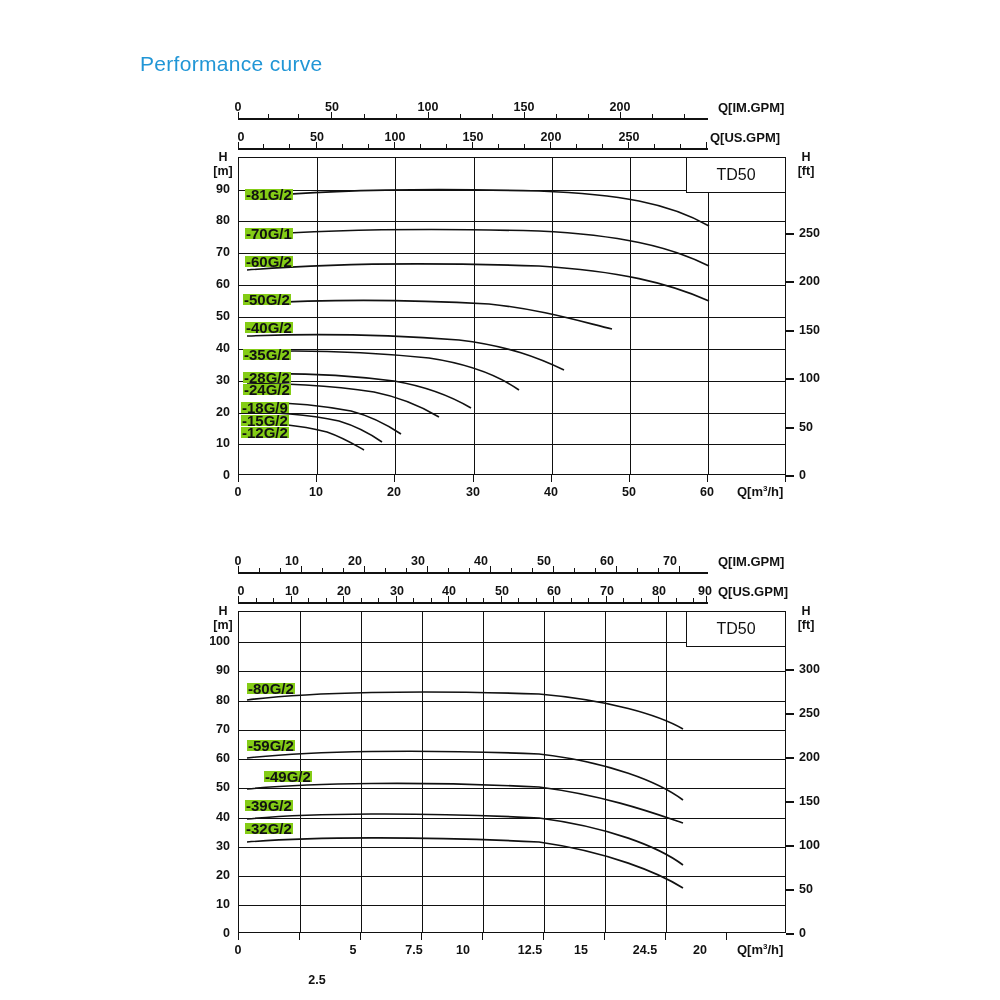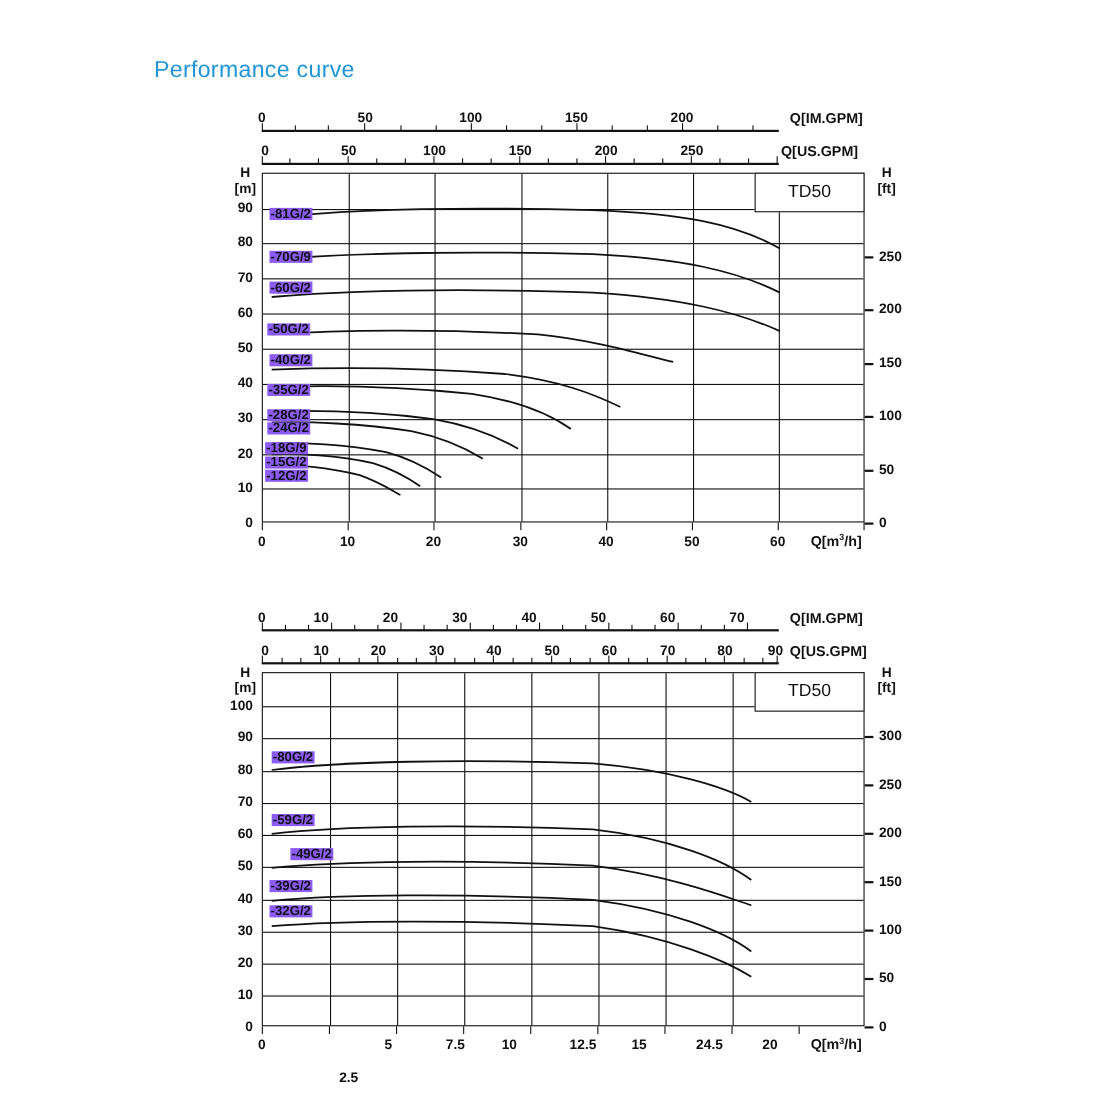--- a/index.html
+++ b/index.html
@@ -74,23 +74,23 @@
   .model-box{
     position:absolute;
     border:1.6px solid #111;
     background:#fff;
     font-size:16px;
     display:flex;align-items:center;justify-content:center;
     box-sizing:border-box;
   }
   .curve-label{
     position:absolute;
-    font-size:12px;
-    font-weight:bold;
-    background:#8b5cf6;
+    font-size:15px;
+    font-weight:bold;
+    background:#84cc16;
     padding:0 1px;
     white-space:nowrap;
     line-height:11px;
   }
   svg.curves{position:absolute;left:0;top:0;overflow:visible;}
   sup{font-size:8px;}
 </style>
 </head>
 <body>
 
@@ -242,21 +242,21 @@
   <div class="tlabel" style="left:707px;top:485px;">60</div>
   <div class="axis-title" style="left:737px;top:484px;">
     <span>Q[m<sup>3</sup>/h]</span>
   </div>
 
   <div class="model-box" style="left:686px;top:157px;width:100px;height:36px;">
     <span>TD50</span>
   </div>
 
   <div class="curve-label" style="left:245px;top:189px;">-81G/2</div>
-  <div class="curve-label" style="left:245px;top:228px;">-70G/9</div>
+  <div class="curve-label" style="left:245px;top:228px;">-70G/1</div>
   <div class="curve-label" style="left:245px;top:256px;">-60G/2</div>
   <div class="curve-label" style="left:243px;top:294px;">-50G/2</div>
   <div class="curve-label" style="left:245px;top:322px;">-40G/2</div>
   <div class="curve-label" style="left:243px;top:349px;">-35G/2</div>
   <div class="curve-label" style="left:243px;top:372px;">-28G/2</div>
   <div class="curve-label" style="left:243px;top:384px;">-24G/2</div>
   <div class="curve-label" style="left:241px;top:402px;">-18G/9</div>
   <div class="curve-label" style="left:241px;top:415px;">-15G/2</div>
   <div class="curve-label" style="left:241px;top:427px;">-12G/2</div>
 </div>

